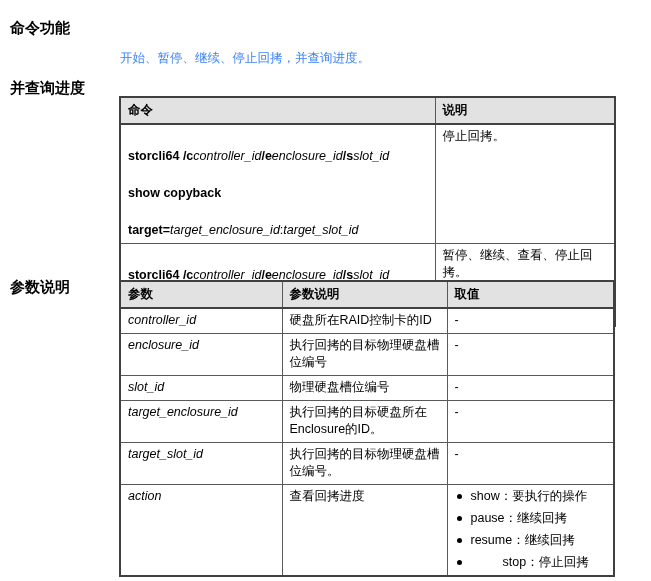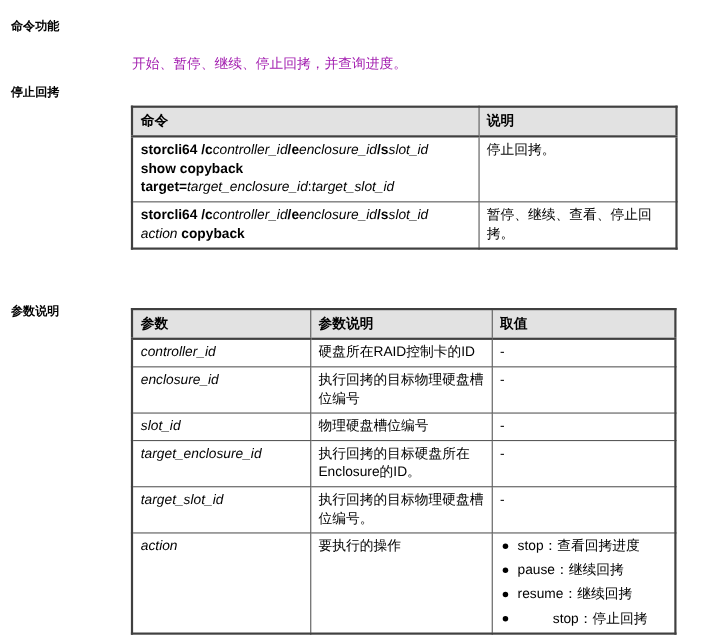--- a/index.html
+++ b/index.html
@@ -6,28 +6,28 @@
   body{
     width:651px;height:581px;
     background:#ffffff;
     font-family:"Liberation Sans","DejaVu Sans",sans-serif;
     color:#000000;
     position:relative;
     overflow:hidden;
   }
   .section-title{
     position:absolute;left:10px;
-    font-size:11px;font-weight:bold;line-height:17px;color:#000;
+    font-size:15px;font-weight:bold;line-height:17px;color:#000;
   }
   #title-function{top:7px;}
   #title-format{top:67px;}
   #title-params{top:266px;}
   .body-text{
     position:absolute;left:120px;top:37px;
-    font-size:12.5px;line-height:16px;color:#a21caf;
+    font-size:12.5px;line-height:16px;color:#3b82f6;
   }
   table.doc-table{
     position:absolute;
     border-collapse:collapse;
     table-layout:fixed;
     font-size:12.5px;line-height:17px;
     color:#000;
     border-radius:18px;
   }
   #format-table{left:119px;top:96px;width:495px;}
@@ -41,41 +41,41 @@
     border:1px solid #595959;
     border-bottom:2px solid #404040;
     font-size:12.5px;
   }
   table.doc-table td{
     border:1px solid #595959;
     padding:3px 7px 4px 7px;
     vertical-align:top;
     background:#ffffff;
   }
-  .cmd-line{white-space:nowrap;}
+  .cmd-line{white-space:nowrap;margin-top:20px;}
   .seg-b{font-weight:bold;}
   .seg-i{font-style:italic;}
   .param-name{font-style:italic;}
   .bullet-line{display:flex;align-items:flex-start;margin:0 0 5px 0;}
   .bullet-line:last-child{margin-bottom:0;gap:32px;}
   .bullet-dot{
     flex:0 0 auto;
     width:5px;height:5px;border-radius:50%;
     background:#000;
     margin:6px 9px 0 2px;
   }
 </style>
 </head>
 <body>
 
 <h2 class="section-title" id="title-function">命令功能</h2>
 
 <p class="body-text">开始、暂停、继续、停止回拷，并查询进度。</p>
 
-<h2 class="section-title" id="title-format">停止回拷</h2>
+<h2 class="section-title" id="title-format">并查询进度</h2>
 
 <table class="doc-table" id="format-table">
   <colgroup>
     <col style="width:315px">
     <col style="width:180px">
   </colgroup>
   <thead>
     <tr id="format-table-head-row">
         <th>命令</th>
         <th>说明</th>
@@ -136,25 +136,25 @@
         <td>执行回拷的目标硬盘所在Enclosure的ID。</td>
         <td>-</td>
       </tr>
       <tr>
         <td><span class="param-name">target_slot_id</span></td>
         <td>执行回拷的目标物理硬盘槽位编号。</td>
         <td>-</td>
       </tr>
       <tr>
         <td><span class="param-name">action</span></td>
-        <td>要执行的操作</td>
+        <td>查看回拷进度</td>
         <td>
           <div class="bullet-line">
             <span class="bullet-dot"></span>
-            <span>stop：查看回拷进度</span>
+            <span>show：要执行的操作</span>
           </div>
           <div class="bullet-line">
             <span class="bullet-dot"></span>
             <span>pause：继续回拷</span>
           </div>
           <div class="bullet-line">
             <span class="bullet-dot"></span>
             <span>resume：继续回拷</span>
           </div>
           <div class="bullet-line">

